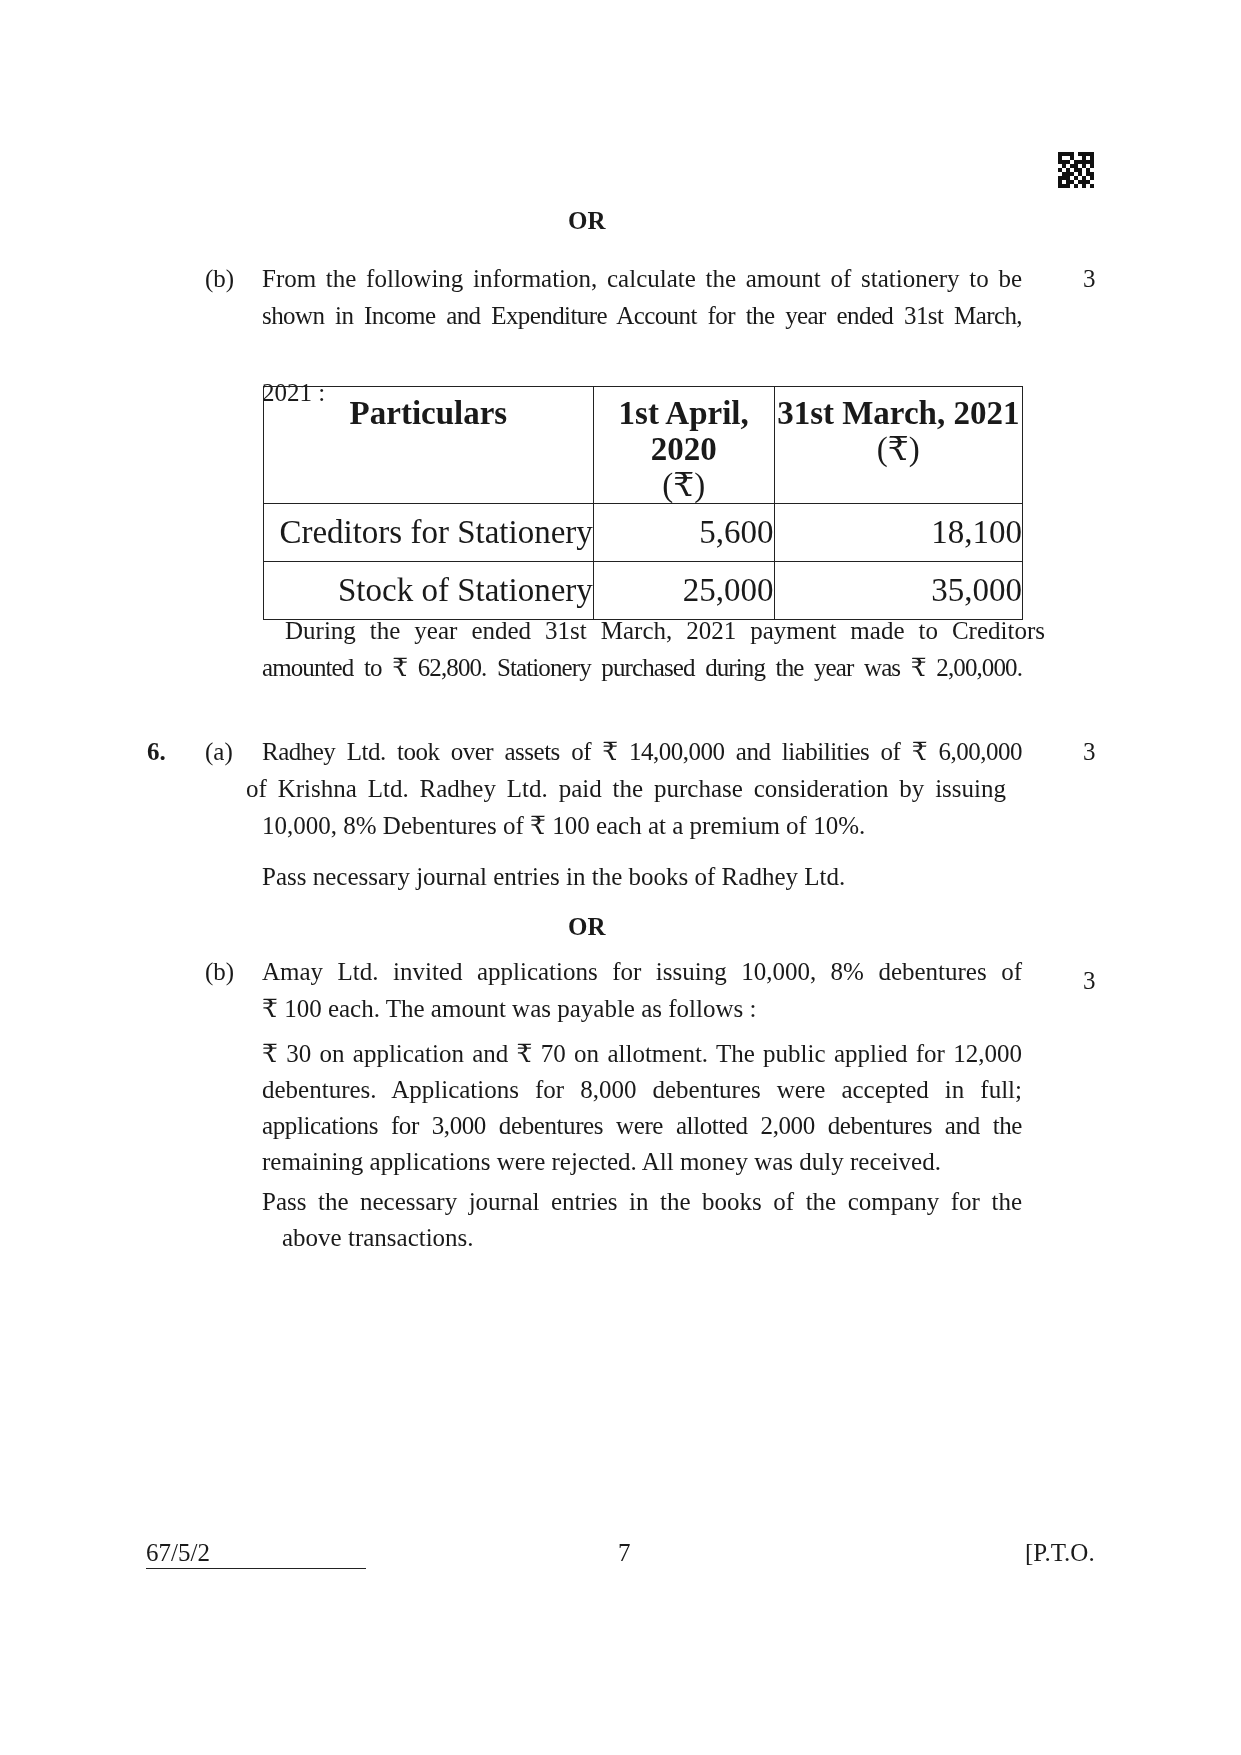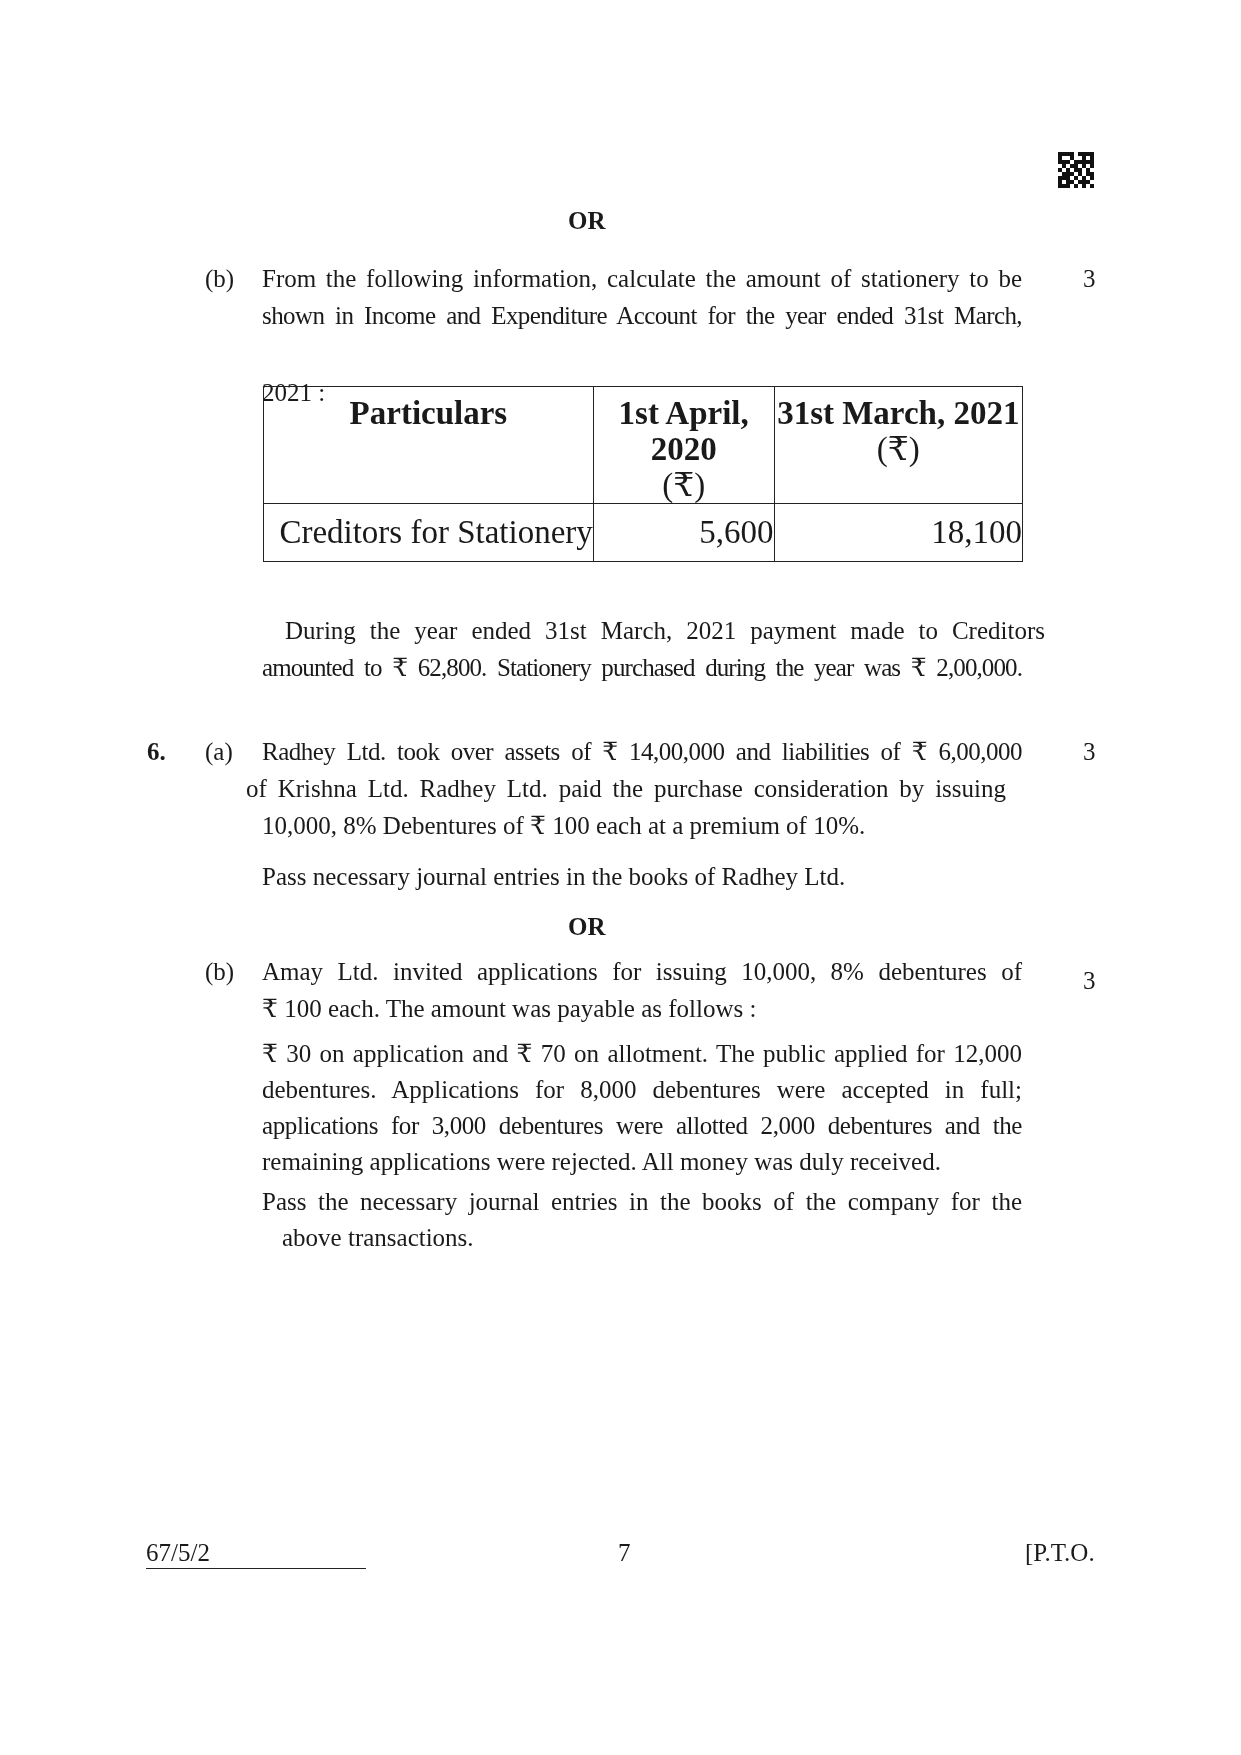--- a/index.html
+++ b/index.html
@@ -129,20 +129,25 @@
     <th class="c3">
       <div>31st March, 2021</div>
       <div style="font-weight:normal;">(₹)</div>
     </th>
   </tr>
   <tr>
     <td class="left-pad">Creditors for Stationery</td>
     <td class="center">5,600</td>
     <td class="center">18,100</td>
   </tr>
+  <tr>
+    <td class="left-pad">Stock of Stationery</td>
+    <td class="center">25,000</td>
+    <td class="center">35,000</td>
+  </tr>
 </tbody>
   </table>
 
 <div class="abs txt just" style="left:262px; top:612px; width:760px;margin-left:23px;">During the year ended 31st March, 2021 payment made to Creditors</div>
 <div class="abs txt just" style="left:262px; top:649px; width:760px; letter-spacing:-0.9px;">amounted to ₹ 62,800. Stationery purchased during the year was ₹ 2,00,000.</div>
 
 <div class="abs txt bold" style="left:147px; top:733px;">6.</div>
 <div class="abs txt" style="left:205px; top:733px;">(a)</div>
 <div class="abs txt" style="left:1083px; top:733px;">3</div>
 <div class="abs txt just" style="left:262px; top:733px; width:760px; letter-spacing:-0.5px;">Radhey Ltd. took over assets of ₹ 14,00,000 and liabilities of ₹ 6,00,000</div>

